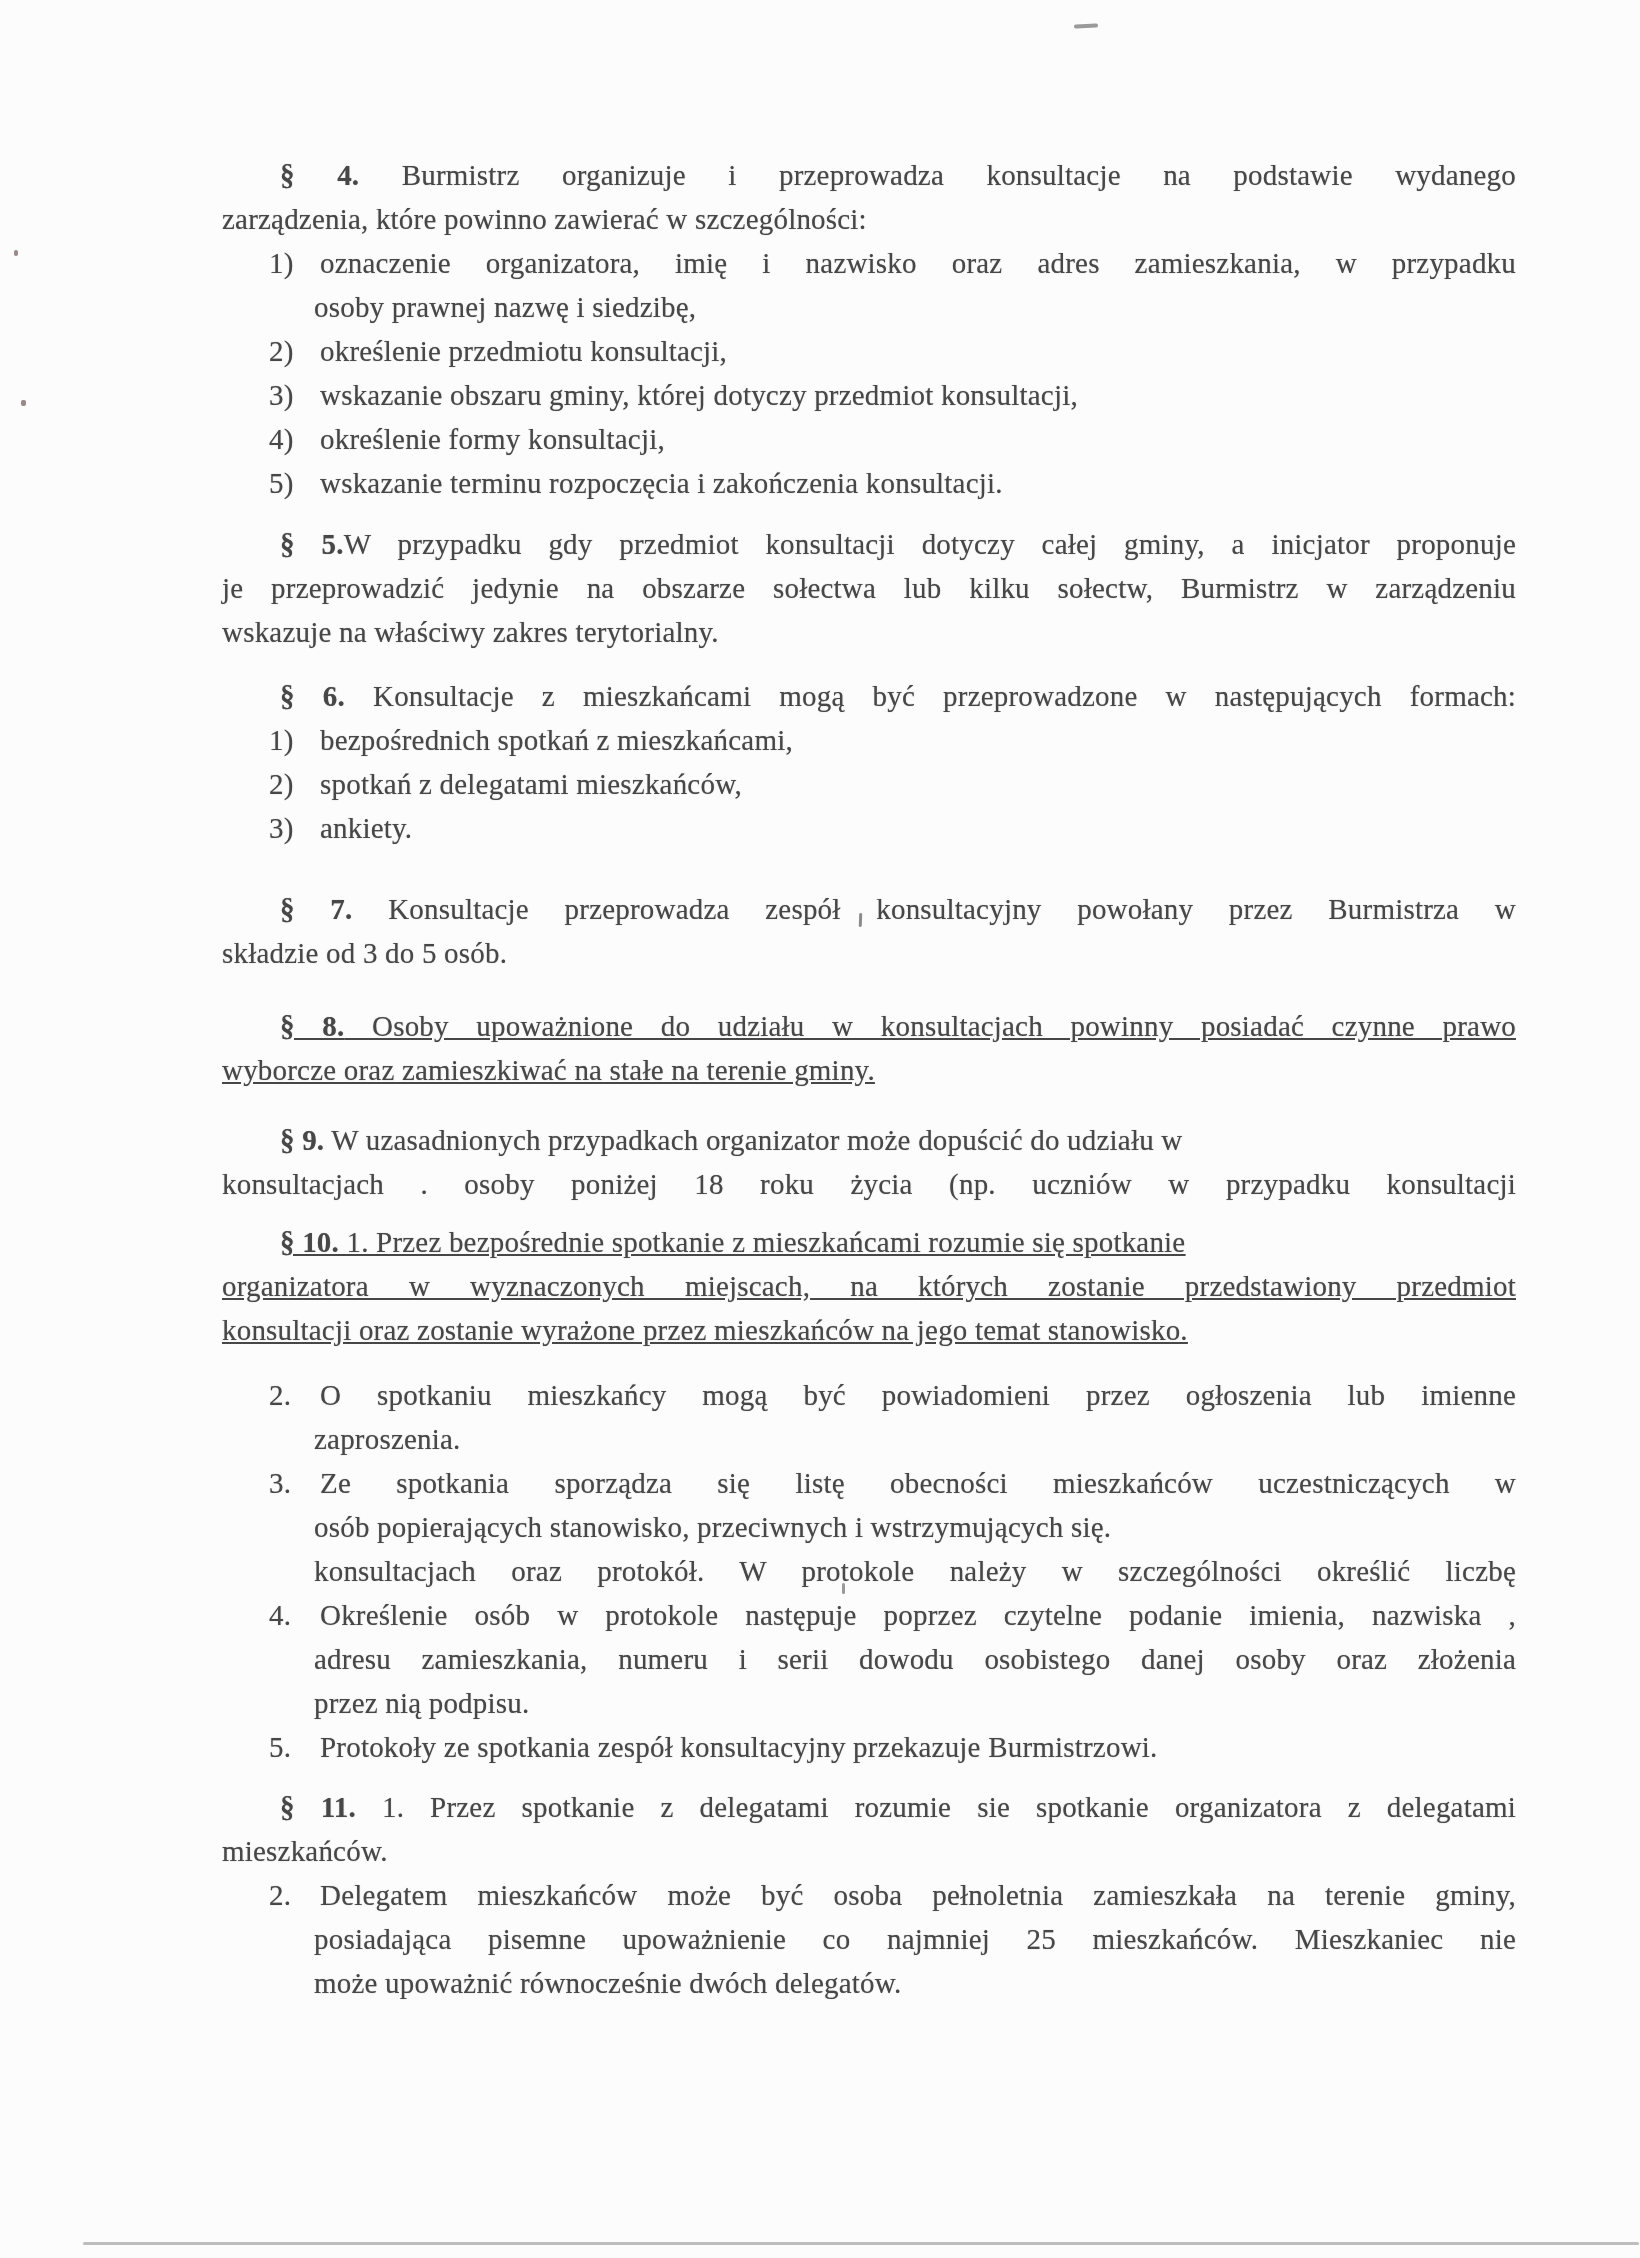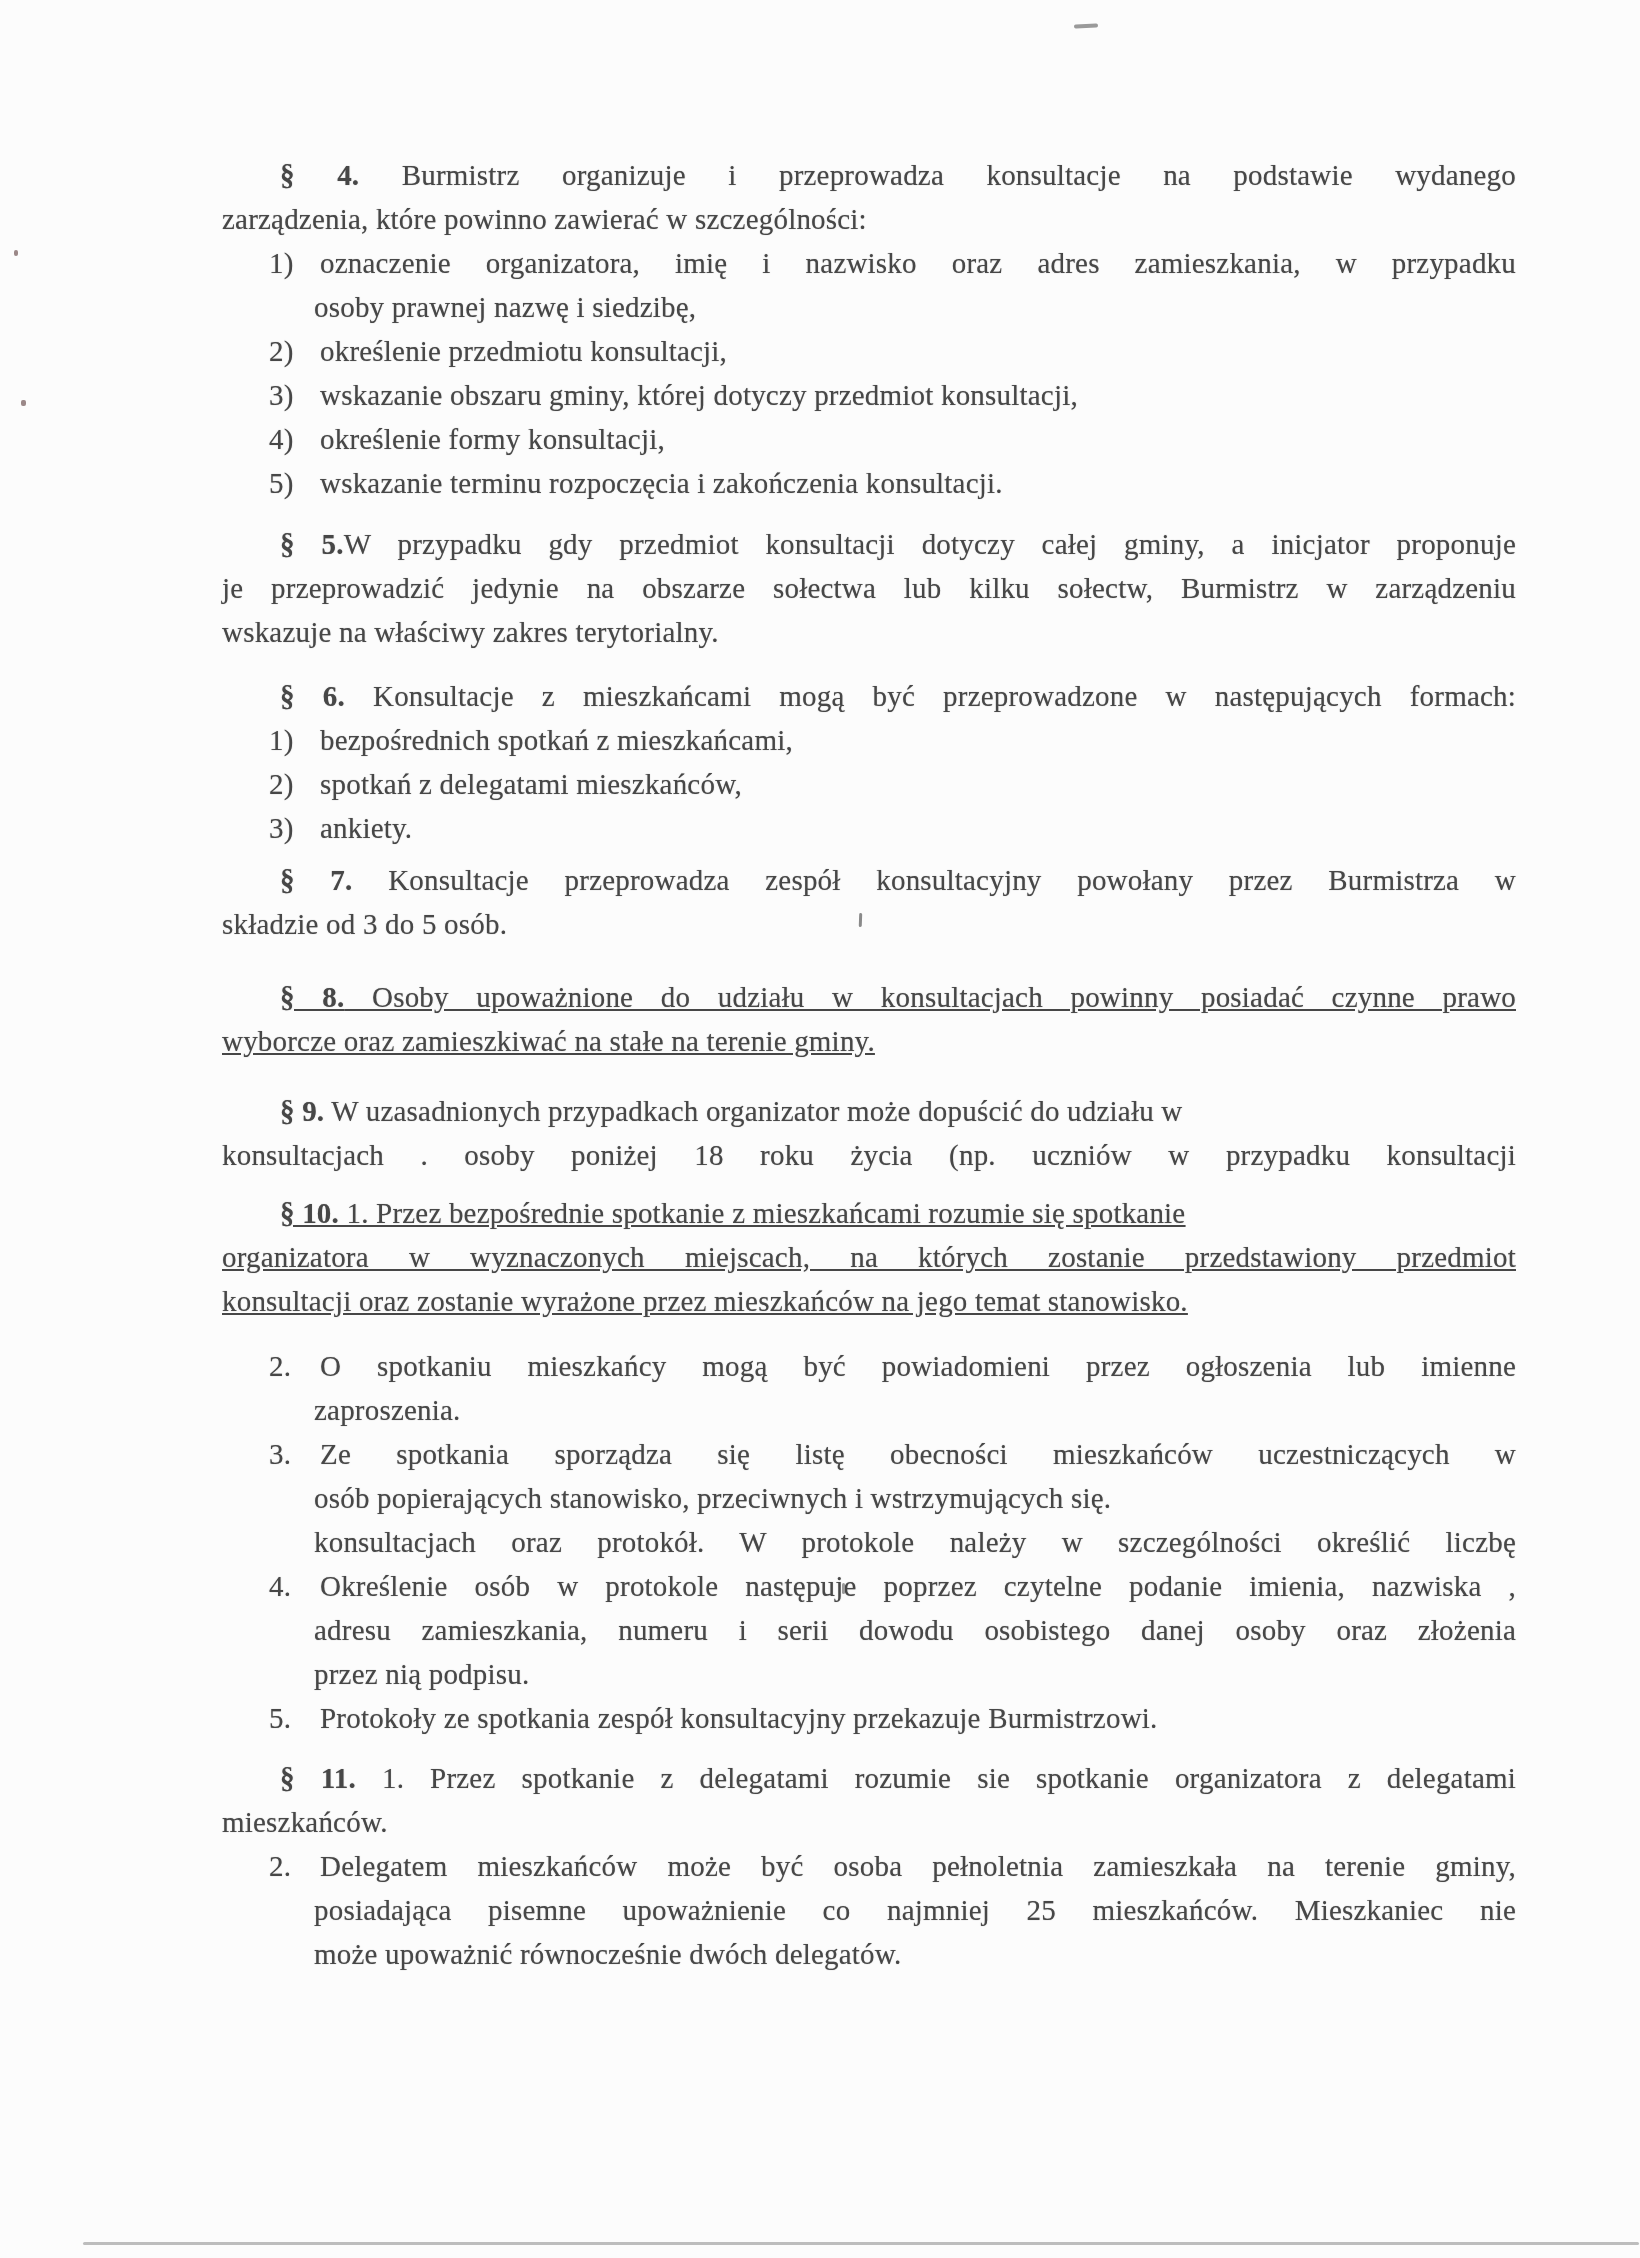--- a/index.html
+++ b/index.html
@@ -64,21 +64,21 @@
         <div>
           <div class="tl il1"><span class="num">1)</span>bezpośrednich spotkań z mieszkańcami,</div>
         </div>
         <div>
           <div class="tl il1"><span class="num">2)</span>spotkań z delegatami mieszkańców,</div>
         </div>
         <div>
           <div class="tl il1"><span class="num">3)</span>ankiety.</div>
         </div>
       </div>
-      <div class="blk" style="margin-top: 8px;">
+      <div class="blk" style="margin-top: 37px;">
         <div class="tl pfirst j"><b>§ 7.</b> Konsultacje przeprowadza zespół konsultacyjny powołany przez Burmistrza w</div>
         <div class="tl ">składzie od 3 do 5 osób.</div>
       </div>
       <div class="blk" style="margin-top: 29px; text-decoration: underline;">
         <div class="tl pfirst j"><b>§ 8.</b> Osoby upoważnione do udziału w konsultacjach powinny posiadać czynne prawo</div>
         <div class="tl ">wyborcze oraz zamieszkiwać na stałe na terenie gminy.</div>
       </div>
       <div class="blk" style="margin-top: 26px;">
         <div class="tl pfirst"><b>§ 9.</b> W uzasadnionych przypadkach organizator może dopuścić do udziału w</div>
         <div class="tl  j">konsultacjach . osoby poniżej 18 roku życia (np. uczniów w przypadku konsultacji</div>

